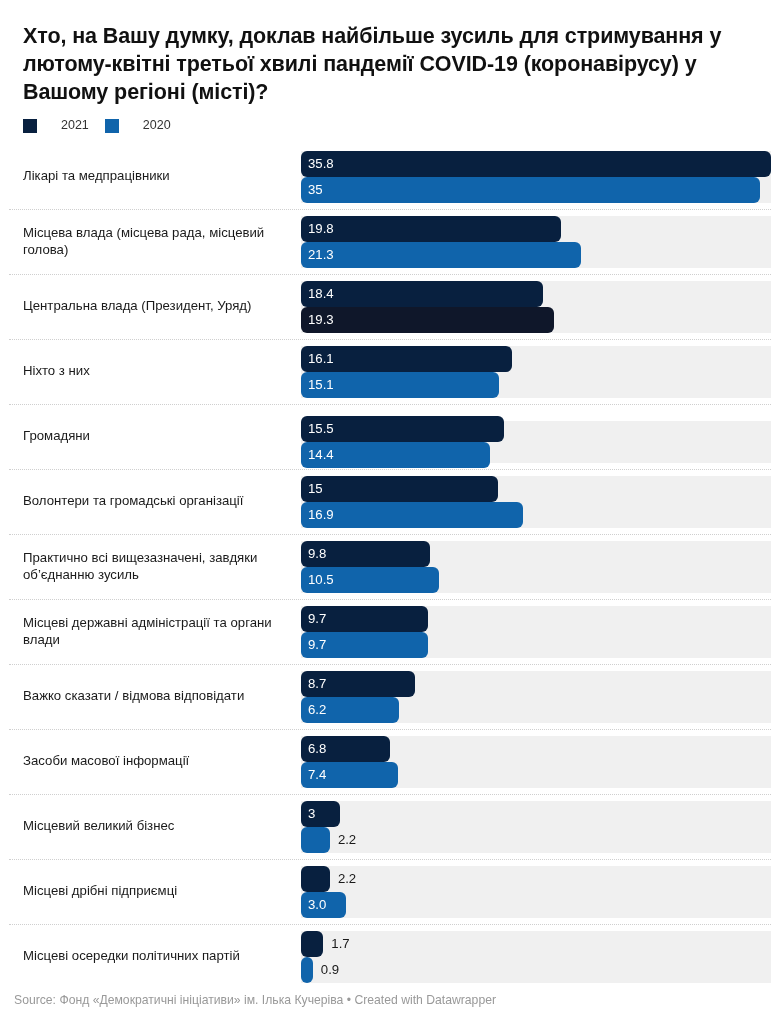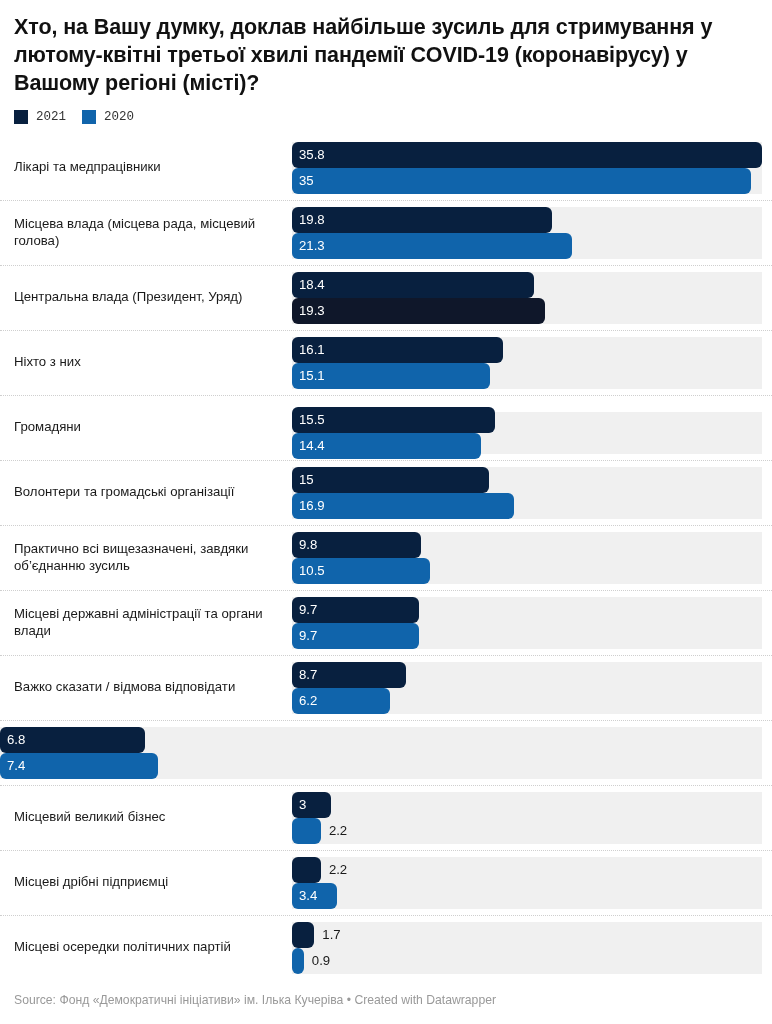--- a/index.html
+++ b/index.html
@@ -12,44 +12,43 @@
     height: 1024px;
     font-family: "Liberation Sans", sans-serif;
     color: #1a1a1a;
     overflow: hidden;
     position: relative;
   }
   .chart-wrap {
     width: 772px;
     height: 737px;
     box-sizing: border-box;
-    padding: 0;
+    padding: 9px;
     display: flex;
     flex-direction: column;
   }
   .chart-title {
     font-size: 21.5px;
     font-weight: bold;
     line-height: 1.30;
     letter-spacing: -0.1px;
     color: #111111;
     margin: 14px 14px 0 14px;
     width: 740px;
   }
   .legend {
     display: flex;
     align-items: center;
     margin: 12px 0 0 14px;
     gap: 16px;
   }
   .legend-item {
     display: flex;
-    align-items: center;
-    gap: 8px;
-    font-family: Liberation Mono, monospace;
+    align-items: flex-start;
+    gap: 24px;
   }
   .legend-swatch {
     width: 14px;
     height: 14px;
     display: inline-block;
   }
   .legend-label {
     font-size: 12.5px;
     color: #333333;
     line-height: 1;
@@ -272,20 +271,21 @@
             </div>
           </div>
           <div class="bar-line">
             <div class="bar" style="background: rgb(16, 100, 171); width: 20.9497%;">
               <span class="bar-value inside">6.2</span>
             </div>
           </div>
         </div>
       </div>
       <div class="row">
+        <div class="row-label">Засоби масової інформації</div>
         <div class="row-plot" style="background: rgb(240, 240, 240);">
           <div class="bar-line">
             <div class="bar" style="background: rgb(8, 32, 63); width: 18.9944%;">
               <span class="bar-value inside">6.8</span>
             </div>
           </div>
           <div class="bar-line">
             <div class="bar" style="background: rgb(16, 100, 171); width: 20.6704%;">
               <span class="bar-value inside">7.4</span>
             </div>
@@ -308,21 +308,21 @@
       </div>
       <div class="row">
         <div class="row-label">Місцеві дрібні підприємці</div>
         <div class="row-plot" style="background: rgb(240, 240, 240);">
           <div class="bar-line">
             <div class="bar" style="background: rgb(8, 32, 63); width: 6.14525%;"></div>
             <span class="bar-value outside">2.2</span>
           </div>
           <div class="bar-line">
             <div class="bar" style="background: rgb(16, 100, 171); width: 9.49721%;">
-              <span class="bar-value inside">3.4</span>
+              <span class="bar-value inside">3.0</span>
             </div>
           </div>
         </div>
       </div>
       <div class="row">
         <div class="row-label">Місцеві осередки політичних партій</div>
         <div class="row-plot" style="background: rgb(240, 240, 240);">
           <div class="bar-line">
             <div class="bar" style="background: rgb(8, 32, 63); width: 4.7486%;"></div>
             <span class="bar-value outside">1.7</span>

